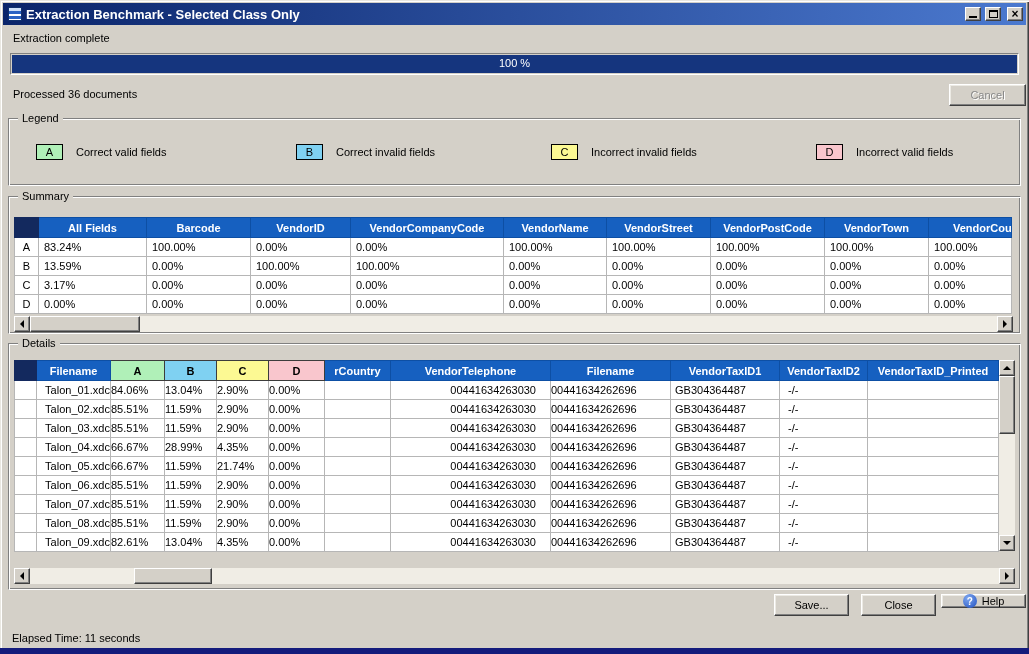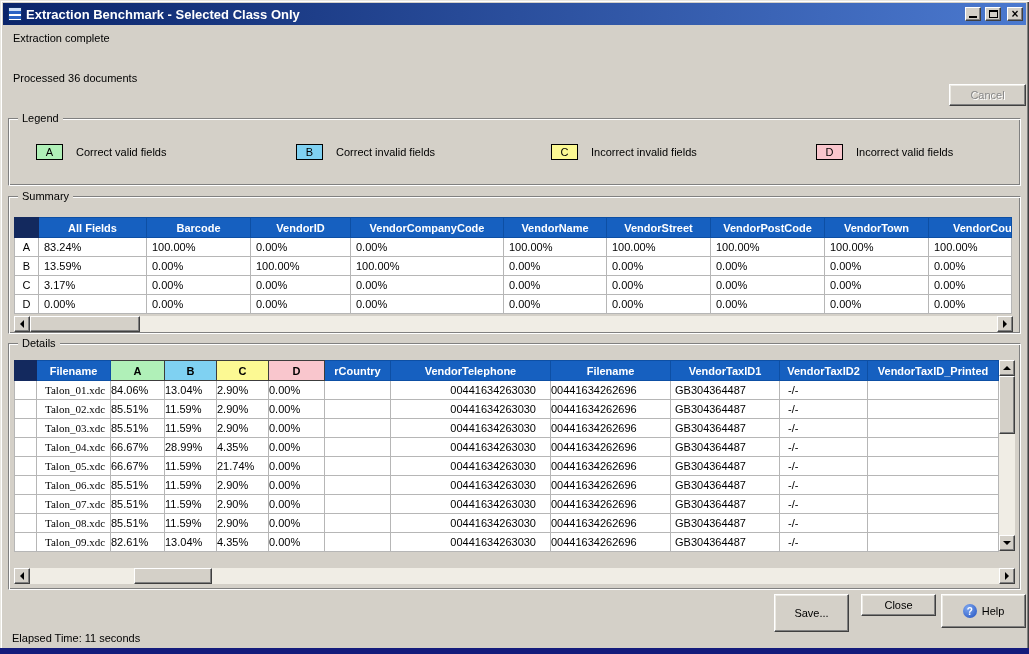--- a/index.html
+++ b/index.html
@@ -47,21 +47,21 @@
     border:1px solid #0d4fa4;padding:0 2px;}
   .h-clip{text-align:left;padding-left:24px;}
   .corner{background:#13295e;border-color:#13295e;}
   .grid td{height:19px;border:1px solid #b6b6b6;background:#fff;}
   .keycell{text-align:center;}
   .h-key{color:#000;border:1px solid #3c3c3c;}
   .key-A{background:var(--class-a,#b0f0b8);} .key-B{background:var(--class-b,#7fd1f2);}
   .key-C{background:var(--class-c,#fcf993);} .key-D{background:var(--class-d,#f9c6cd);}
   .al{text-align:left;padding-left:5px;}
   .ac{text-align:left;}
-  .c-file{text-align:left;padding-left:8px;font-family:Liberation Serif, serif;}
+  .c-file{text-align:center;padding-left:8px;}
   .c-green{background:var(--cell-green,#c8f3d2);}
   .c-tel{text-align:right;padding-right:14px;}
   .c-tax{text-align:left;padding-left:4px;}
   .c-tax2{text-align:left;padding-left:8px;}
   .c-blue{background:var(--cell-blue,#4d9be0);color:#fff;text-align:left;padding-left:6px;}
   .rowmark{background:var(--row-marker,#2767cb);border:1px solid #9fb6dc;}
   
   .scrollbar-h{position:absolute;height:16px;background:#f0ede5;}
   .scrollbar-v{position:absolute;width:16px;background:#f0ede5;}
   .sb-btn{position:absolute;width:16px;height:16px;background:#d4d0c8;border:1px solid;
@@ -93,22 +93,25 @@
     <span class="tb-btn">
         <span class="g-max"></span>
       </span>
     <span class="tb-btn close">
         <span class="g-close"></span>
       </span>
   </div>
 
   <div class="lbl" style="left:13px;top:32px">Extraction complete</div>
 
-
-  <div class="lbl" style="left:13px;top:72px">Processed 36 documents</div>
+  <div class="progress" style="left:10px;top:53px;width:1009px;height:22px">
+    <div class="progress-fill">100 %</div>
+  </div>
+
+  <div class="lbl" style="left:13px;top:88px">Processed 36 documents</div>
   <div class="btn btn-disabled" style="left:949px;top:84px;width:77px;height:22px">Cancel</div>
 
   <div class="group" style="left:8px;top:118px;width:1013px;height:68px">
     <span class="group-label">Legend</span>
     <div class="legend-item" style="left:27px">
       <span class="swatch sw-A">A</span>
       <span>Correct valid fields</span>
     </div>
     <div class="legend-item" style="left:287px">
       <span class="swatch sw-B">B</span>
@@ -390,22 +393,22 @@
       <div class="sb-btn sb-left">
           <span class="tri tri-left"></span>
         </div>
       <div class="sb-thumb-h" style="left:120px;width:78px"></div>
       <div class="sb-btn sb-right">
           <span class="tri tri-right"></span>
         </div>
     </div>
   </div>
 
-  <div class="btn" style="left:774px;top:594px;width:75px;height:38px">Save...</div>
+  <div class="btn" style="left:774px;top:594px;width:75px;height:22px">Save...</div>
   <div class="btn" style="left:861px;top:594px;width:75px;height:22px">Close</div>
-  <div class="btn" style="left:941px;top:594px;width:85px;height:34px">
+  <div class="btn" style="left:941px;top:594px;width:85px;height:14px">
     <span class="help-icon"></span>
     <span>Help</span>
   </div>
 
   <div class="lbl" style="left:12px;top:632px">Elapsed Time: 11 seconds</div>
   <div class="bottom-strip"></div>
 </div>
 
 </body></html>

